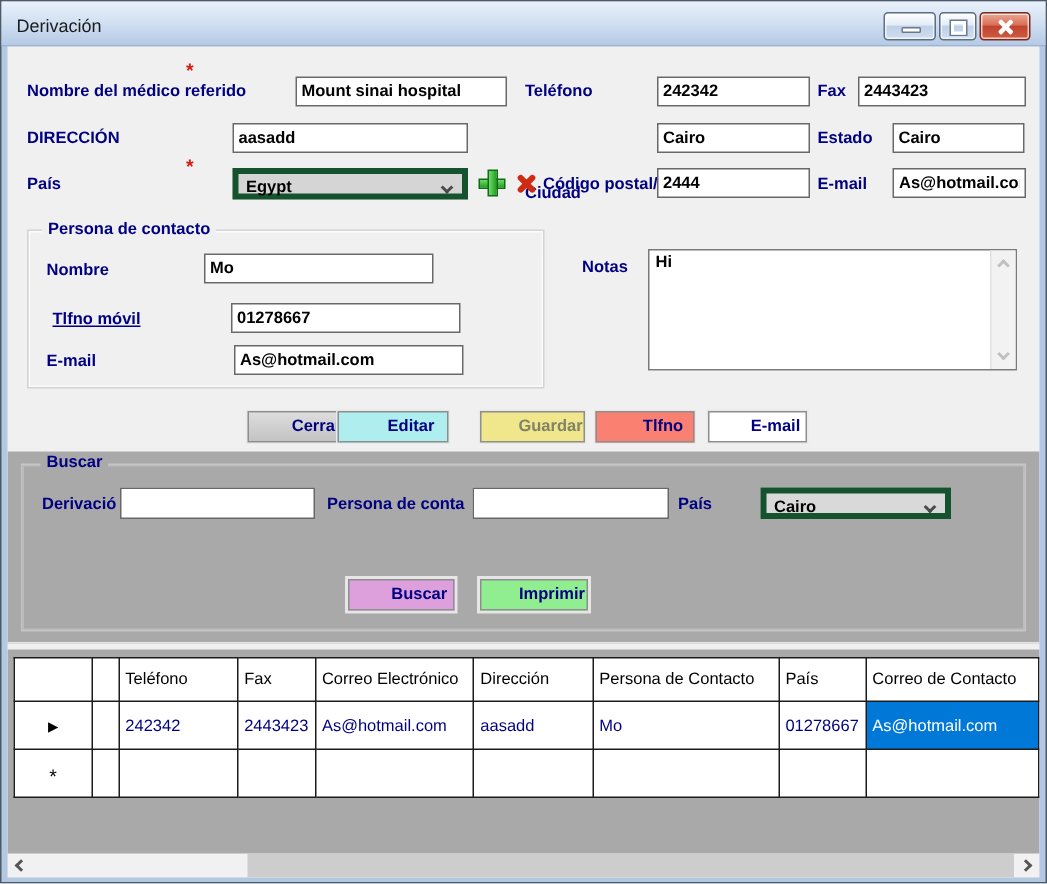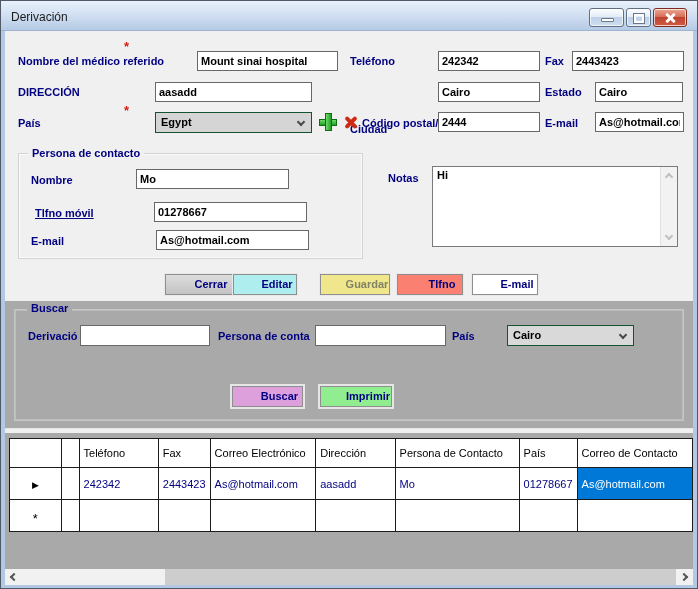--- a/index.html
+++ b/index.html
@@ -49,21 +49,21 @@
   .lbl { position: absolute; font-size: 11px; font-weight: bold; color: #000080; white-space: nowrap; }
   .ast { position: absolute; color: #d21a0e; font-size: 13px; font-weight: bold; }
 
   .tbx {
     position: absolute; height: 20px; border: 1px solid #686868; background: #ffffff;
     font-family: "Liberation Sans", sans-serif; font-size: 11px; font-weight: bold; color: #000000;
     padding: 1px 3px; outline: none;
   }
 
   .combo {
-    position: absolute; height: 21px; border: 1px solid #14532d; background: #d5d5d5;
+    position: absolute; height: 21px; border: 4px solid #14532d; background: #d5d5d5;
     font-size: 11px; font-weight: bold; color: #000000; line-height: 19px; padding-left: 5px;
   }
   .combo .chev { position: absolute; right: 7px; top: 6px; }
 
   .chev { display: inline-block; width: 6px; height: 6px;
     border-right: 2px solid #4a4a4a; border-bottom: 2px solid #4a4a4a; }
   .chev-down  { transform: rotate(45deg); }
   .chev-up    { transform: rotate(225deg); }
   .chev-left  { transform: rotate(135deg); }
   .chev-right { transform: rotate(-45deg); }
@@ -204,21 +204,21 @@
     <span class="lbl" style="left:383px; top:141px;">Notas</span>
     <div class="notes-box" style="left:427px; top:135px; width:246px; height:81px;">
       <span class="notes-text">Hi</span>
       <div class="notes-scroll">
         <span class="chev chev-up"></span>
         <span class="chev chev-down"></span>
       </div>
     </div>
 
     <div class="btn btn-cerrar" style="left:160px; top:243px; width:68px;">Cerrar</div>
-    <div class="btn btn-editar" style="left:228px; top:243px; width:64px;">Editar</div>
+    <div class="btn btn-editar" style="left:220px; top:243px; width:74px;">Editar</div>
     <div class="btn btn-guardar" style="left:315px; top:243px; width:70px;">Guardar</div>
     <div class="btn btn-borrar" style="left:392px; top:243px; width:66px;">Tlfno</div>
     <div class="btn btn-email" style="left:467px; top:243px; width:66px;">E-mail</div>
 
     <div class="search-panel">
       <div class="groupbox-frame"></div>
       <span class="groupbox-legend">Buscar</span>
 
       <span class="lbl" style="left:23px; top:29px;">Derivació</span>
       <input class="tbx" style="left: 75px; top: 24px; width: 130px; height: 21px;" value="">

